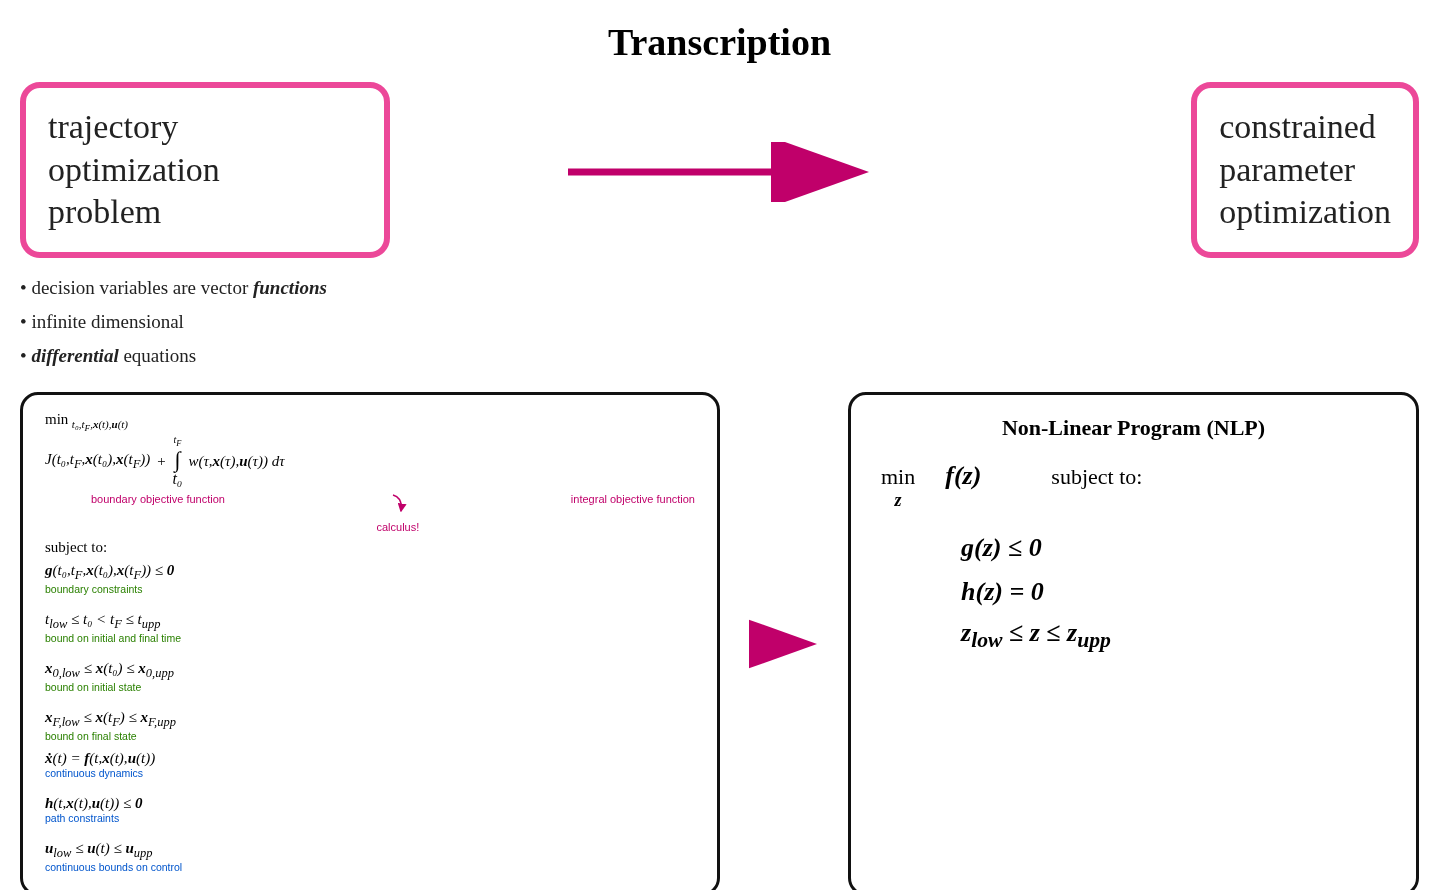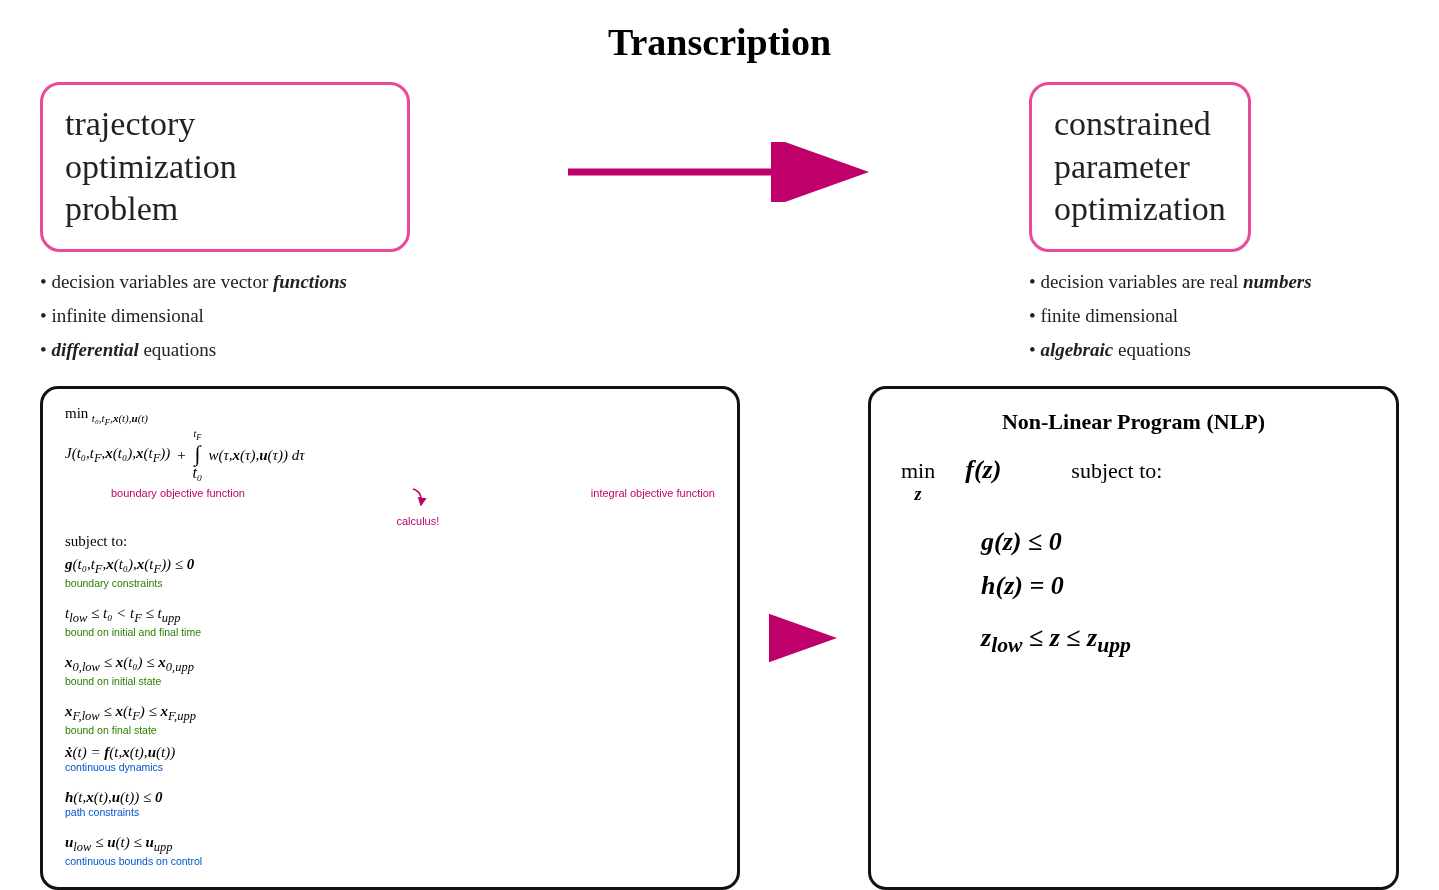--- a/index.html
+++ b/index.html
@@ -8,21 +8,21 @@
       height: 890px;
       background: #fff;
       font-family: 'Times New Roman', Times, serif;
       overflow: hidden;
     }
 
     .page {
       width: 1439px;
       height: 890px;
       position: relative;
-      padding: 20px 40px;
+      padding: 20px 20px;
     }
 
     .main-title {
       text-align: center;
       font-size: 38px;
       font-weight: bold;
       margin-bottom: 18px;
       font-family: 'Times New Roman', serif;
     }
 
@@ -39,33 +39,33 @@
     .left-col {
       width: 370px;
       display: flex;
       flex-direction: column;
     }
 
     .right-col {
       width: 370px;
       display: flex;
       flex-direction: column;
-      align-items: flex-start;
+      align-items: flex-end;
     }
 
     .middle-arrow {
       flex: 1;
       display: flex;
       align-items: center;
       justify-content: center;
       padding-top: 60px;
     }
 
     .rounded-box {
-      border: 3px solid #ec4899;
+      border: 6px solid #ec4899;
       border-radius: 20px;
       padding: 18px 22px;
       font-size: 34px;
       line-height: 1.25;
       display: inline-block;
       min-width: 220px;
       background: #fff;
       color: #222;
     }
 
@@ -229,27 +229,20 @@
             <polygon points="0 0, 14 5, 0 10" fill="#c0006a"></polygon>
           </marker>
         </defs>
         <line x1="8" y1="30" x2="295" y2="30" stroke="#c0006a" stroke-width="7" marker-end="url(#arrowhead)"></line>
       </svg>
     </div>
 
     <div class="right-col">
       <div class="rounded-box">
         constrained<br>parameter<br>optimization
-      </div>
-      <div class="bullet-list">
-        <div class="item">
-          • decision variables are real <span class="bold-italic">numbers</span>
-        </div>
-        <div class="item">• finite dimensional</div>
-        <div class="item">• <span class="bold-italic">algebraic</span> equations</div>
       </div>
     </div>
   </div>
 
   <div class="bottom-section">
 
     <div class="math-box">
 
       <div style="font-family:'Times New Roman',serif; font-size:14px; margin-bottom:2px;">
         <span style="font-style:normal; font-size:15px;">min</span>
@@ -353,21 +346,21 @@
           <span style="font-family:'Times New Roman',serif;font-size:18px;font-style:italic;font-weight:bold;">z</span>
         </div>
         <span style="font-family:'Times New Roman',serif;font-size:26px;font-style:italic;font-weight:bold;">f(<b>z</b>)</span>
         <span style="font-family:'Times New Roman',serif;font-size:22px;font-style:normal;margin-left:40px;">subject to:</span>
       </div>
 
       <div style="margin-top:14px; margin-left:80px;">
         <div style="font-family:'Times New Roman',serif;font-size:26px;font-style:italic;font-weight:bold;margin-bottom:14px;">
           <b><i>g</i></b>(<b>z</b>) ≤ <b>0</b>
         </div>
-        <div style="font-family:'Times New Roman',serif;font-size:26px;font-style:italic;font-weight:bold;margin-bottom:22px;">
+        <div style="font-family:'Times New Roman',serif;font-size:26px;font-style:italic;font-weight:bold;margin-bottom:11px;">
           <b><i>h</i></b>(<b>z</b>) = <b>0</b>
         </div>
         <div style="font-family:'Times New Roman',serif;font-size:26px;font-style:italic;font-weight:bold;">
           <b><i>z</i></b><sub>low</sub> ≤ <b><i>z</i></b> ≤ <b><i>z</i></b><sub>upp</sub>
         </div>
       </div>
     </div>
 
   </div>
 </div>

